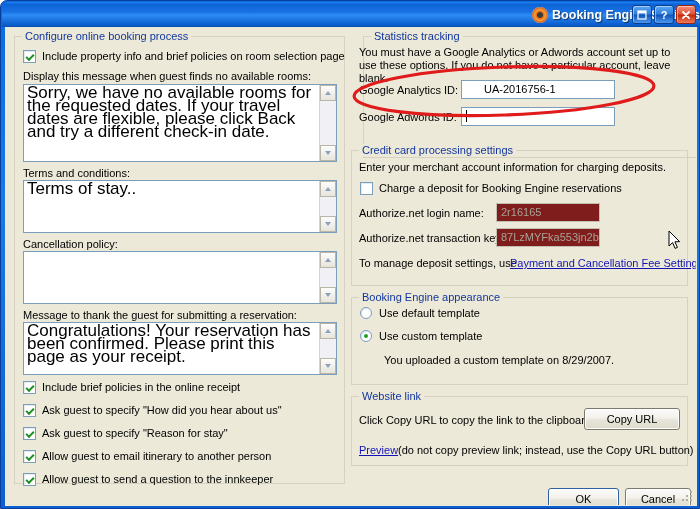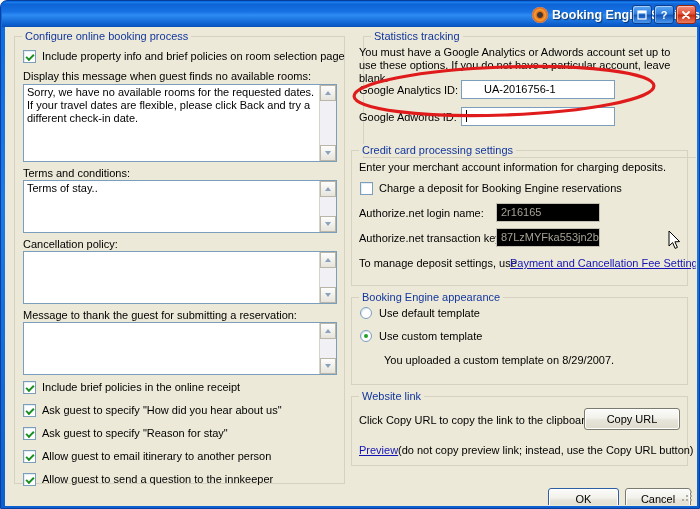--- a/index.html
+++ b/index.html
@@ -105,21 +105,21 @@
   }
 
   
   .ta{
     position:absolute;box-sizing:border-box;
     background:#fff;border:1px solid #7b9ebd;
     overflow:hidden;
   }
   .ta .tatext{
     position:absolute;left:3px;top:1px;right:19px;
-    font-size:11px;line-height:13px;color:#000;
+    font-size:17px;line-height:13px;color:#000;
   }
   .sb{
     position:absolute;right:0;top:0;width:16px;bottom:0;
     background:#f1f0f5;border-left:1px solid #d6d3c8;
   }
   .sbbtn{
     position:absolute;left:0;width:16px;height:16px;box-sizing:border-box;
     background:linear-gradient(to bottom,#fdfdfd,#e6e4dc);
     border:1px solid #b9b6a8;
     display:flex;align-items:center;justify-content:center;
@@ -131,21 +131,21 @@
   .arrow.d{border-top:4px solid #8aa2bb;}
 
   
   .inp{
     position:absolute;box-sizing:border-box;height:19px;
     background:#fff;border:1px solid #7b9ebd;
     font-size:11px;color:#000;
     padding:2px 0 0 4px;
     white-space:nowrap;overflow:hidden;
   }
-  .inp.disabled{background:#000000;border:1px solid #bfbca e;border-color:#c3c0b2;color:#a6a394;}
+  .inp.disabled{background:#7f1d1d;border:1px solid #bfbca e;border-color:#c3c0b2;color:#a6a394;}
   .caret{
     display:inline-block;width:1px;height:12px;background:#000;
     vertical-align:-2px;
   }
 
   
   .btn{
     position:absolute;box-sizing:border-box;height:22px;
     background:linear-gradient(to bottom,#fbfbfa 0%,#f2f1ea 45%,#e7e5da 55%,#dedbcd 100%);
     border:1px solid #7b7a6e;border-radius:3px;
@@ -238,20 +238,21 @@
             <span class="arrow u"></span>
           </div>
         <div class="sbbtn down">
             <span class="arrow d"></span>
           </div>
       </div>
     </div>
 
     <div class="lbl" style="left:17px;top:281px;">Message to thank the guest for submitting a reservation:</div>
     <div class="ta" style="left:17px;top:294px;width:314px;height:53px;">
+      <div class="tatext">Congratulations! Your reservation has been confirmed. Please print this page as your receipt.</div>
       <div class="sb">
         <div class="sbbtn up">
             <span class="arrow u"></span>
           </div>
         <div class="sbbtn down">
             <span class="arrow d"></span>
           </div>
       </div>
     </div>
 

